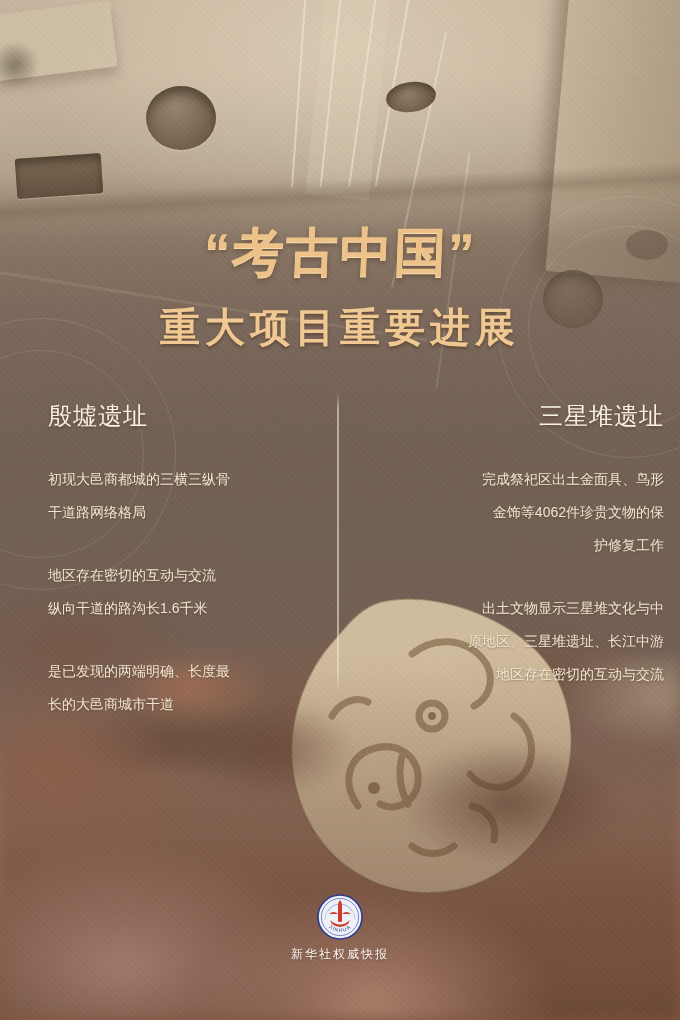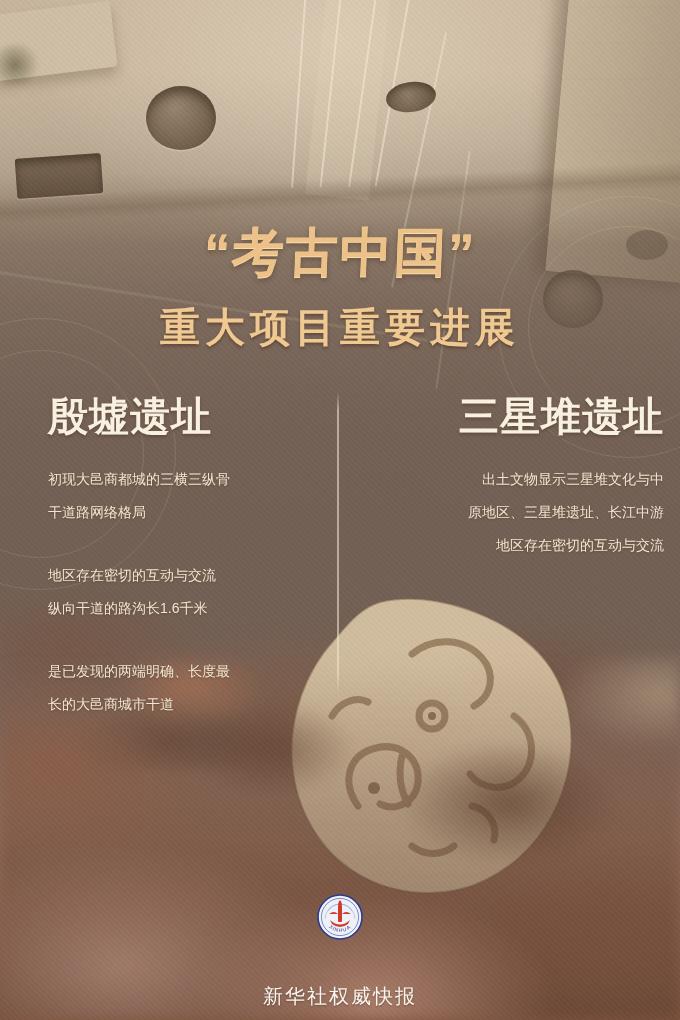--- a/index.html
+++ b/index.html
@@ -73,30 +73,30 @@
   
   .title{position:absolute;z-index:10;top:218px;left:0;width:100%;text-align:center;
     font-size:52px;font-weight:700;letter-spacing:2px;color:#edc289;
     text-shadow:0 1px 0 #f7dcae,0 3px 5px rgba(74,46,24,.45);transform:skewX(-2deg);}
   .subtitle{position:absolute;z-index:10;top:300px;left:0;width:100%;text-align:center;
     font-size:40px;font-weight:700;letter-spacing:5px;color:#f0c892;
     text-shadow:0 2px 3px rgba(70,42,22,.5);}
   .col{position:absolute;z-index:10;top:396px;}
   .col-left{left:48px;width:290px;}
   .col-right{left:370px;width:294px;text-align:right;}
-  .col h2{margin:0 0 27px 0;font-size:40px;line-height:40px;font-weight:700;
+  .col h2{margin:0 0 27px 0;font-size:24px;line-height:40px;font-weight:400;
     letter-spacing:1px;color:#f8f1e1;text-shadow:0 2px 3px rgba(75,50,30,.45);}
   .col p{margin:0 0 30px 0;font-size:14px;line-height:33px;color:#f1e6d1;
     white-space:pre-line;text-shadow:0 1px 2px rgba(80,55,35,.45);}
   .divider{position:absolute;z-index:9;left:337px;top:392px;width:1.5px;height:302px;
     background:linear-gradient(180deg,transparent,rgba(244,234,214,.55) 6%,rgba(244,234,214,.55) 92%,transparent);}
   .footer{position:absolute;z-index:10;left:0;bottom:0;width:100%;height:130px;text-align:center;}
   .logo{position:absolute;left:317px;top:4px;width:46px;height:46px;}
-  .brand{position:absolute;top:56px;left:0;width:100%;font-size:20px;letter-spacing:2px;
-    color:#faf6ef;text-shadow:0 1px 2px rgba(70,48,32,.5);margin-top:37px;}
+  .brand{position:absolute;top:56px;left:0;width:100%;font-size:12px;letter-spacing:2px;
+    color:#faf6ef;text-shadow:0 1px 2px rgba(70,48,32,.5);}
 </style>
 </head>
 <body>
 
 <div class="poster">
 
   <div class="layer bg-top">
     <div class="shape road-band"></div>
     <div class="shape road-line" style="left:298px;transform:rotate(4deg);"></div>
     <div class="shape road-line" style="left:330px;transform:rotate(6deg);"></div>
@@ -154,20 +154,23 @@
     <p>地区存在密切的互动与交流
 纵向干道的路沟长1.6千米</p>
     <p>是已发现的两端明确、长度最
 长的大邑商城市干道</p>
   </div>
 
   <div class="divider"></div>
 
   <div class="col col-right">
     <h2>三星堆遗址</h2>
+    <p>完成祭祀区出土金面具、鸟形
+金饰等4062件珍贵文物的保
+护修复工作</p>
     <p>出土文物显示三星堆文化与中
 原地区、三星堆遗址、长江中游
 地区存在密切的互动与交流</p>
   </div>
 
   <div class="footer">
     <svg class="logo" viewBox="-23 -23 46 46">
       <circle cx="0" cy="0" r="22" fill="#eef1f7" stroke="#2b3c8e" stroke-width="1.6"></circle>
       <circle cx="0" cy="0" r="18.6" fill="none" stroke="#3a4fa0" stroke-width=".8" opacity=".8"></circle>
       <path d="M-15,2 a15,15 0 0 1 30,0" fill="none" stroke="#6d7fc0" stroke-width=".6" opacity=".6"></path>

